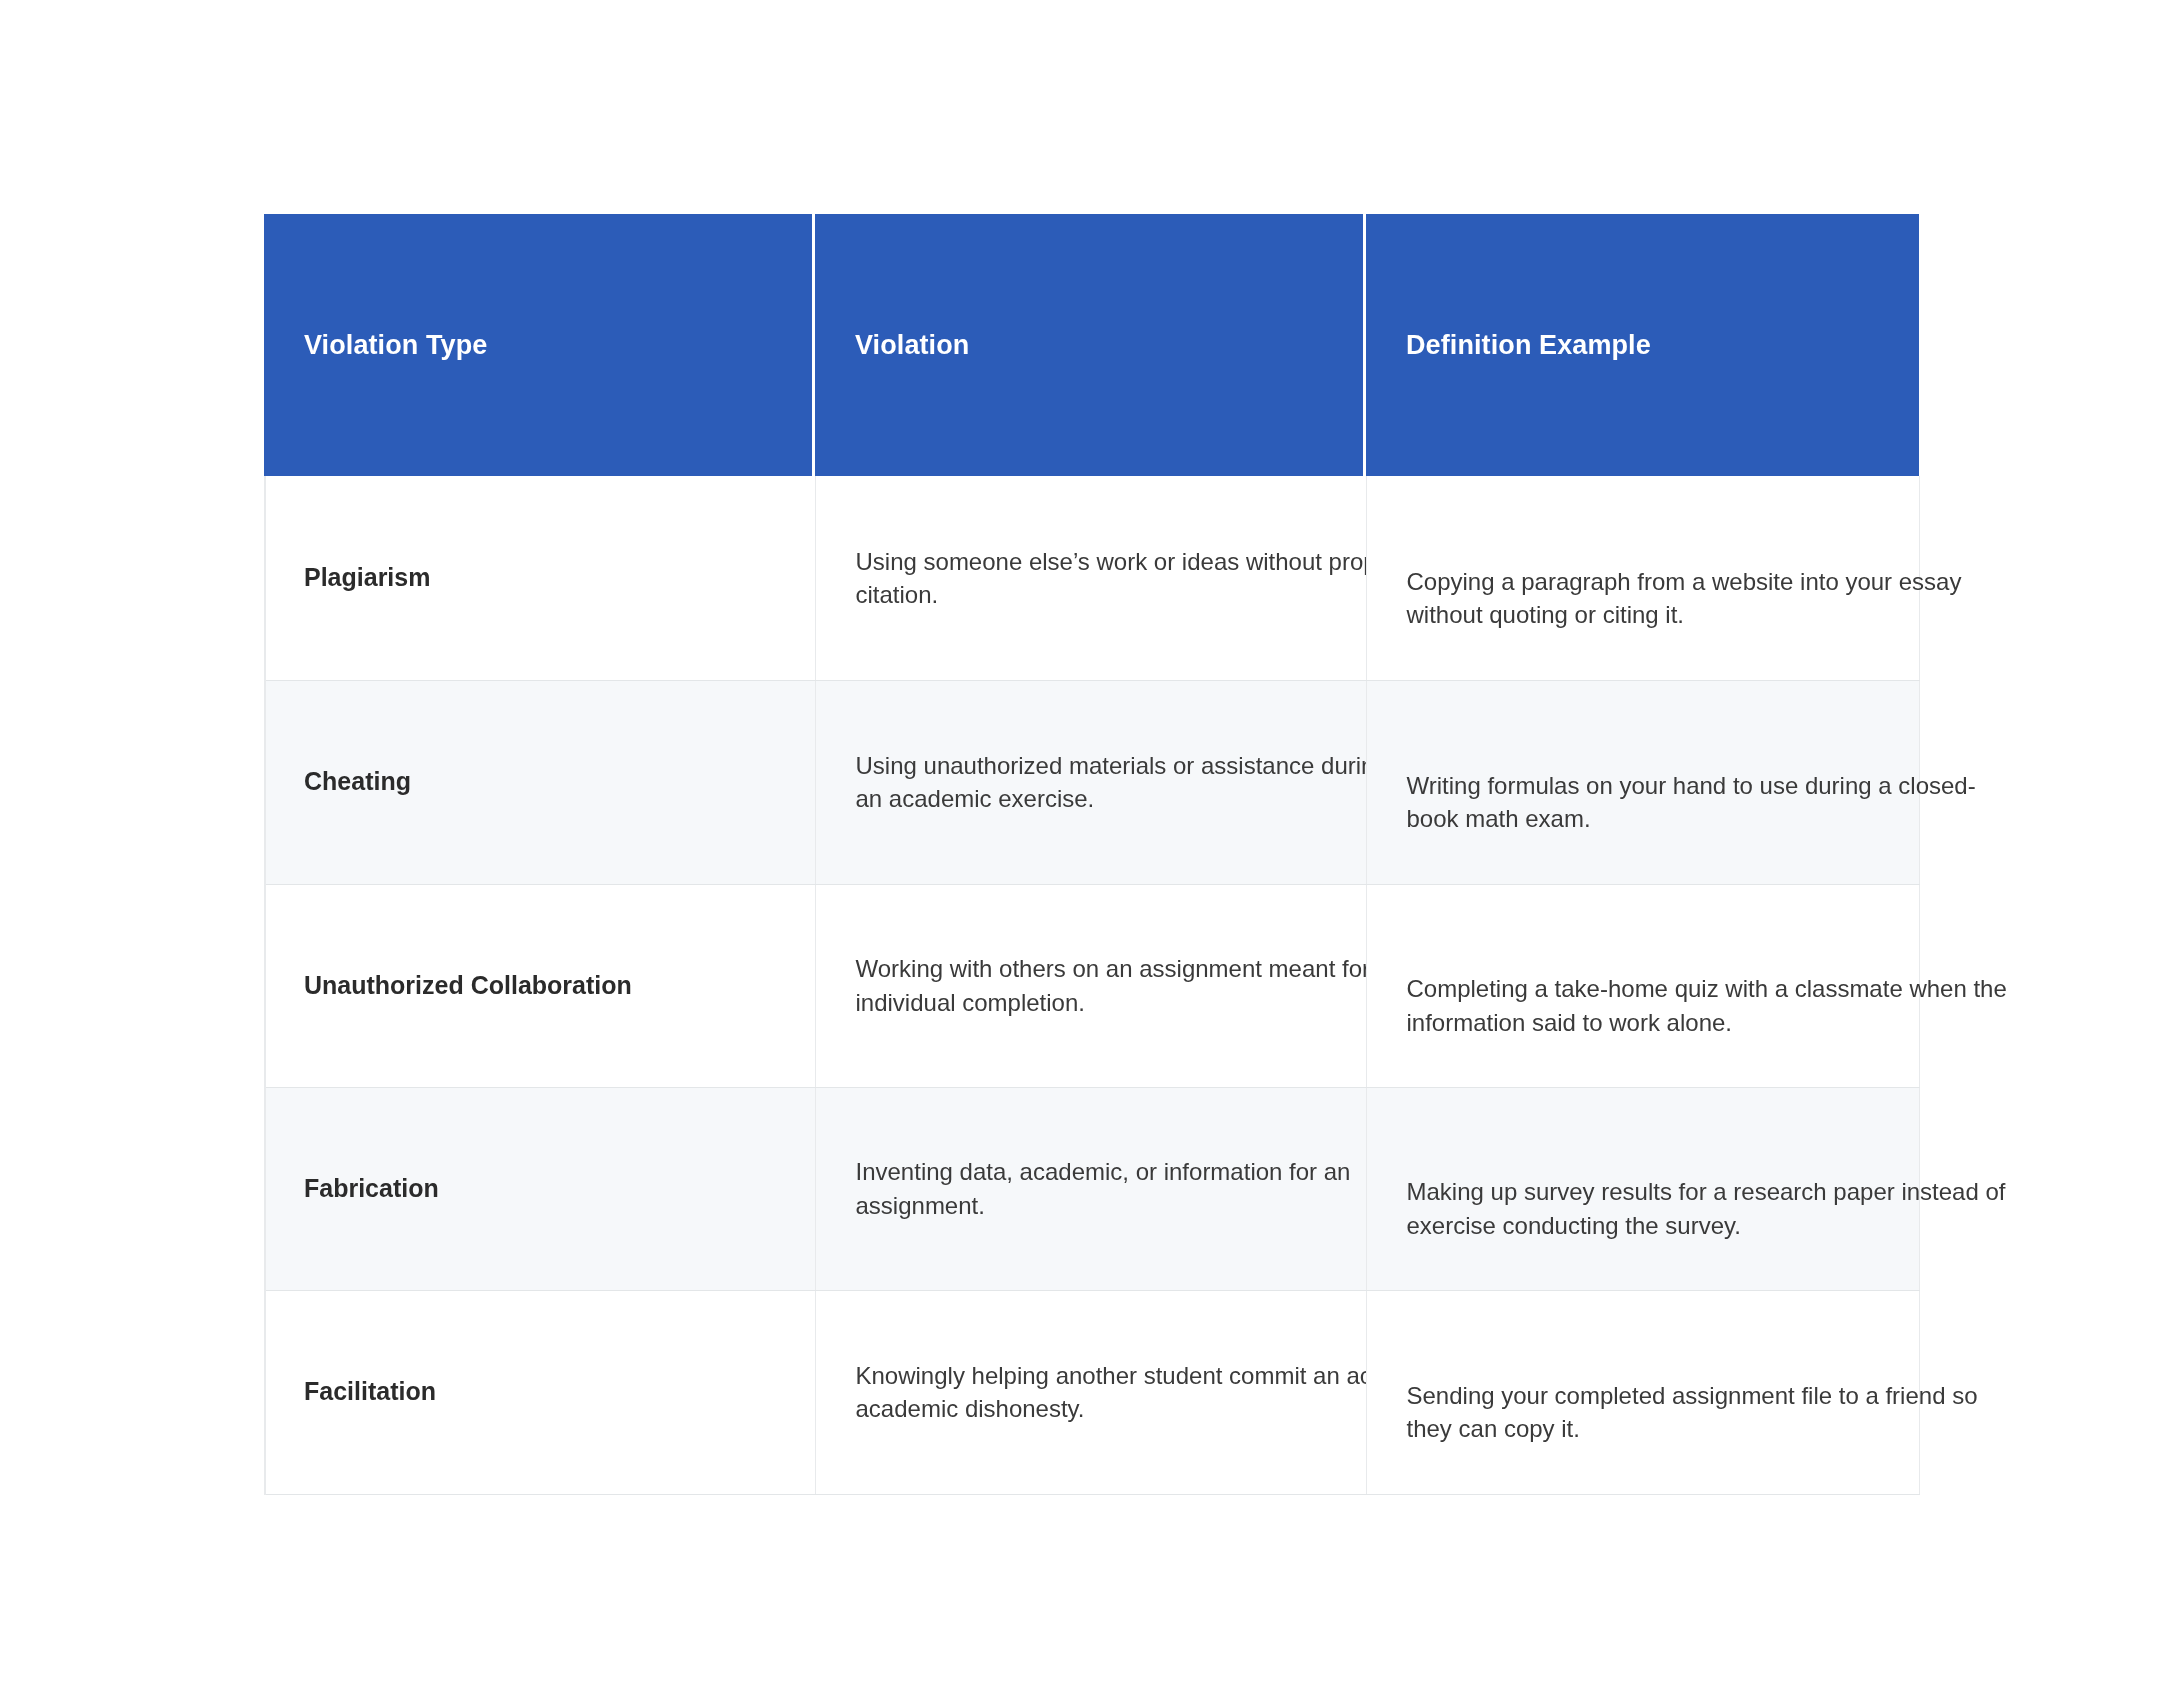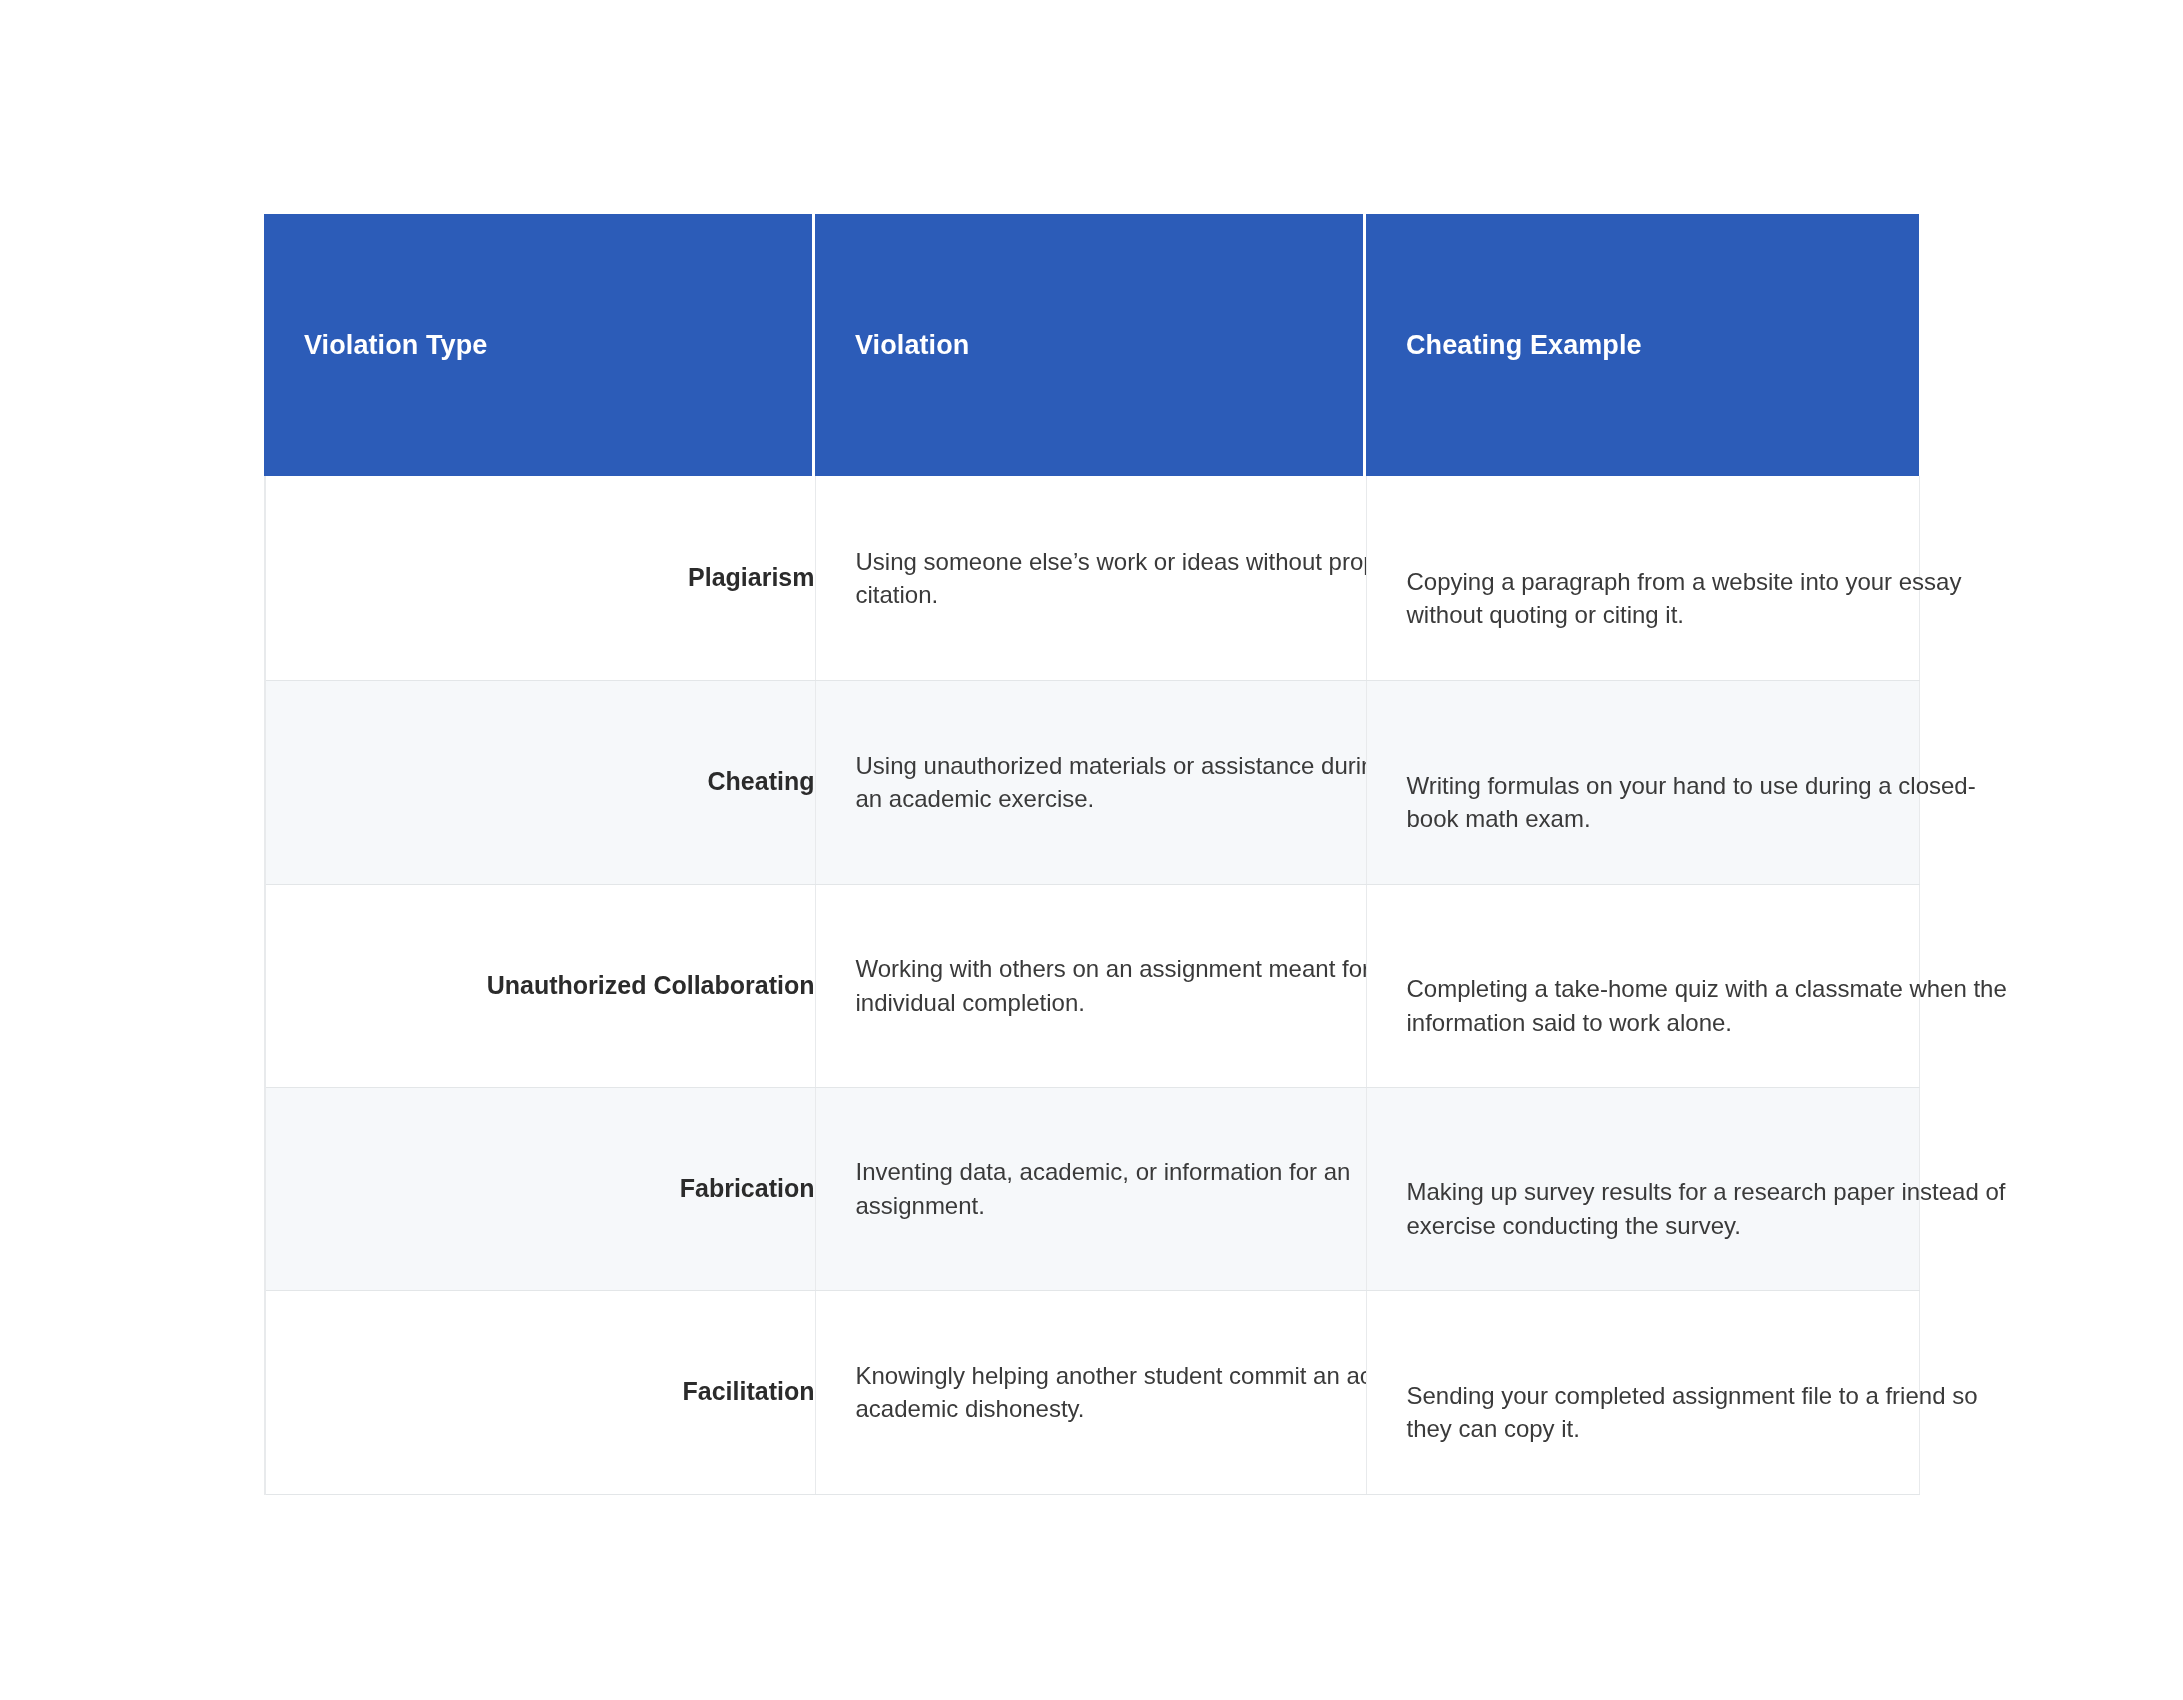--- a/index.html
+++ b/index.html
@@ -91,21 +91,20 @@
   tbody tr.plain td {
     background: #ffffff;
   }
 
   .vtype {
     font-size: 25px;
     font-weight: bold;
     color: #2b2b2b;
     line-height: 1.25;
     white-space: nowrap;
-    text-align: right;
   }
 
   .celltext {
     font-size: 24px;
     font-weight: normal;
     color: #3a3a3a;
     line-height: 1.38;
     width: 562px;
     white-space: normal;
   }
@@ -147,21 +146,21 @@
         <tr>
           <th>
             <span>Violation Type</span>
             <span class="hdr-sep"></span>
           </th>
           <th>
             <span>Violation</span>
             <span class="hdr-sep"></span>
           </th>
           <th class="last">
-            <span>Cheating Example</span>
+            <span>Definition Example</span>
             
           </th>
         </tr>
       </thead>
       <tbody>
 
         <tr class="plain r1">
           <td>
             <div class="vtype">Plagiarism</div>
           </td>

